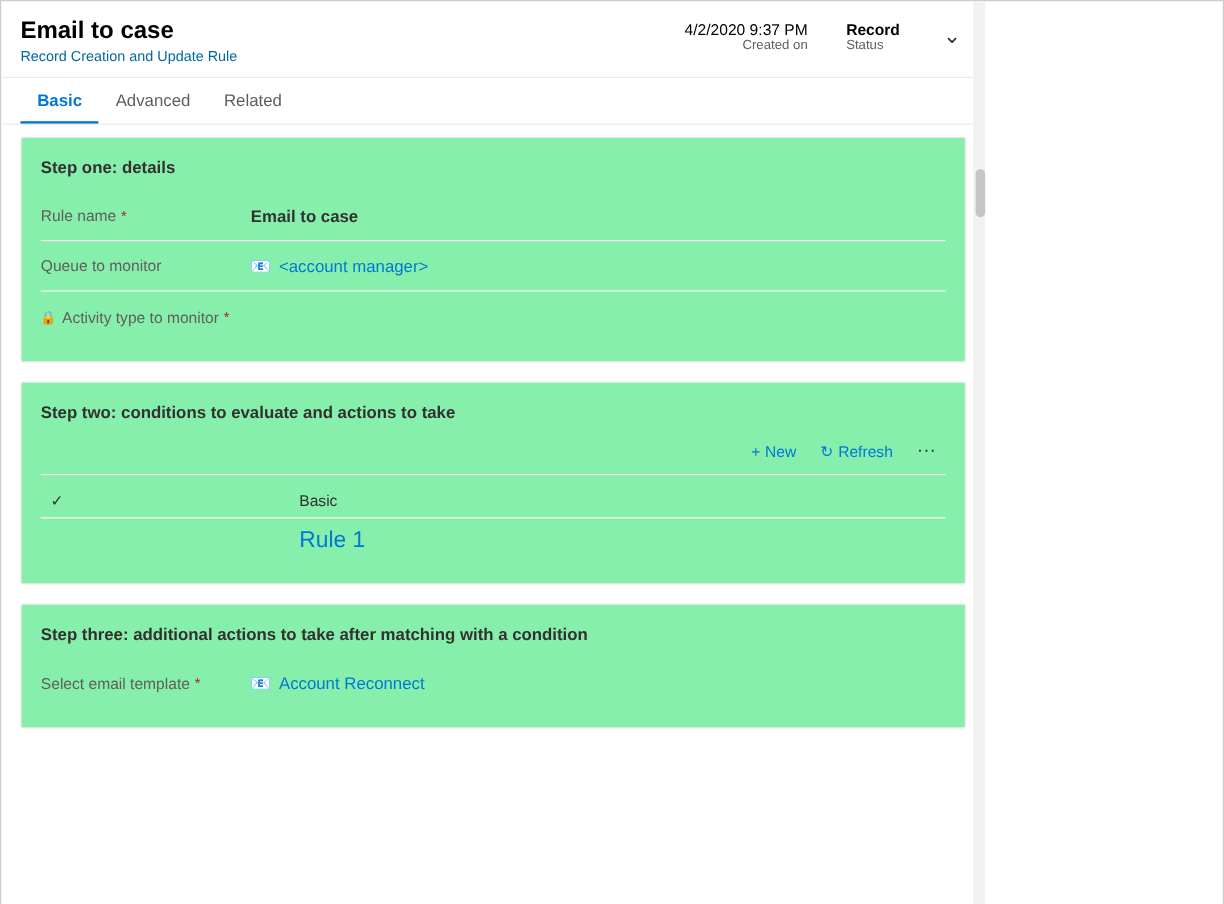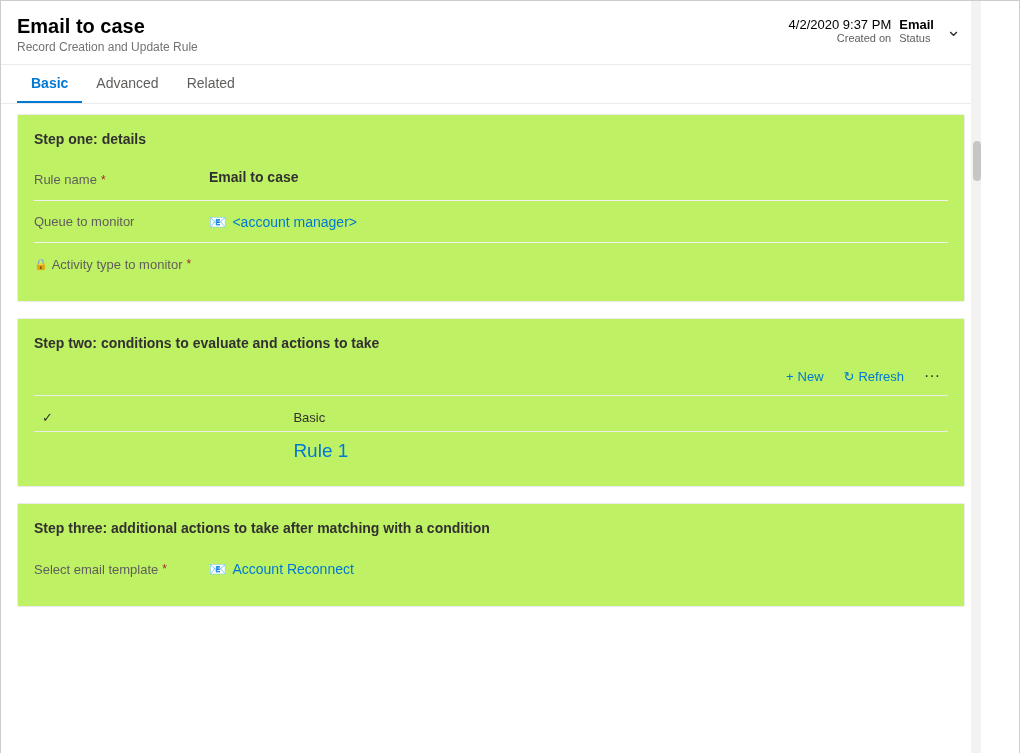--- a/index.html
+++ b/index.html
@@ -22,27 +22,27 @@
       padding: 14px 16px 10px 16px;
       border-bottom: 1px solid #edebe9;
     }
     .header-left .title {
       font-size: 20px;
       font-weight: 700;
       color: #000;
     }
     .header-left .subtitle {
       font-size: 12px;
-      color: #737373;
+      color: #0369a1;
       margin-top: 2px;
     }
     .header-right {
       display: flex;
       align-items: center;
-      gap: 8px;
+      gap: 32px;
     }
     .header-right .date-block {
       text-align: right;
     }
     .header-right .date-value {
       font-size: 13px;
       color: #000;
     }
     .header-right .date-label {
       font-size: 11px;
@@ -96,32 +96,33 @@
       overflow-y: auto;
       height: calc(753px - 110px);
     }
 
     
     .step-card {
       border: 1px solid #edebe9;
       border-radius: 2px;
       margin-bottom: 16px;
       padding: 16px;
-      background: #bef264;
+      background: #86efac;
     }
     .step-title {
       font-size: 14px;
       font-weight: 600;
       color: #323130;
       margin-bottom: 12px;
     }
 
     
     .form-row {
       display: flex;
+      align-items: center;
       padding: 10px 0;
       border-bottom: 1px solid #f3f2f1;
       min-height: 42px;
     }
     .form-row:last-child {
       border-bottom: none;
     }
     .form-label {
       width: 175px;
       flex-shrink: 0;
@@ -227,41 +228,41 @@
       top: 140px;
       right: 0;
       width: 8px;
       height: 40px;
       background: #c8c6c4;
       border-radius: 4px;
     }
 
     .page-wrapper {
       position: relative;
-      width: 980px;
+      width: 820px;
       min-height: 753px;
     }
   </style>
 </head>
 <body>
 
 <div class="page-wrapper">
 
   <div class="header">
     <div class="header-left">
       <div class="title">Email to case</div>
       <div class="subtitle">Record Creation and Update Rule</div>
     </div>
     <div class="header-right">
       <div class="date-block">
         <div class="date-value">4/2/2020 9:37 PM</div>
         <div class="date-label">Created on</div>
       </div>
       <div class="status-block">
-        <div class="status-value">Email</div>
+        <div class="status-value">Record</div>
         <div class="status-label">Status</div>
       </div>
       <button class="chevron-btn">⌄</button>
     </div>
   </div>
 
   <div class="tabs">
     <div class="tab active">Basic</div>
     <div class="tab">Advanced</div>
     <div class="tab">Related</div>

